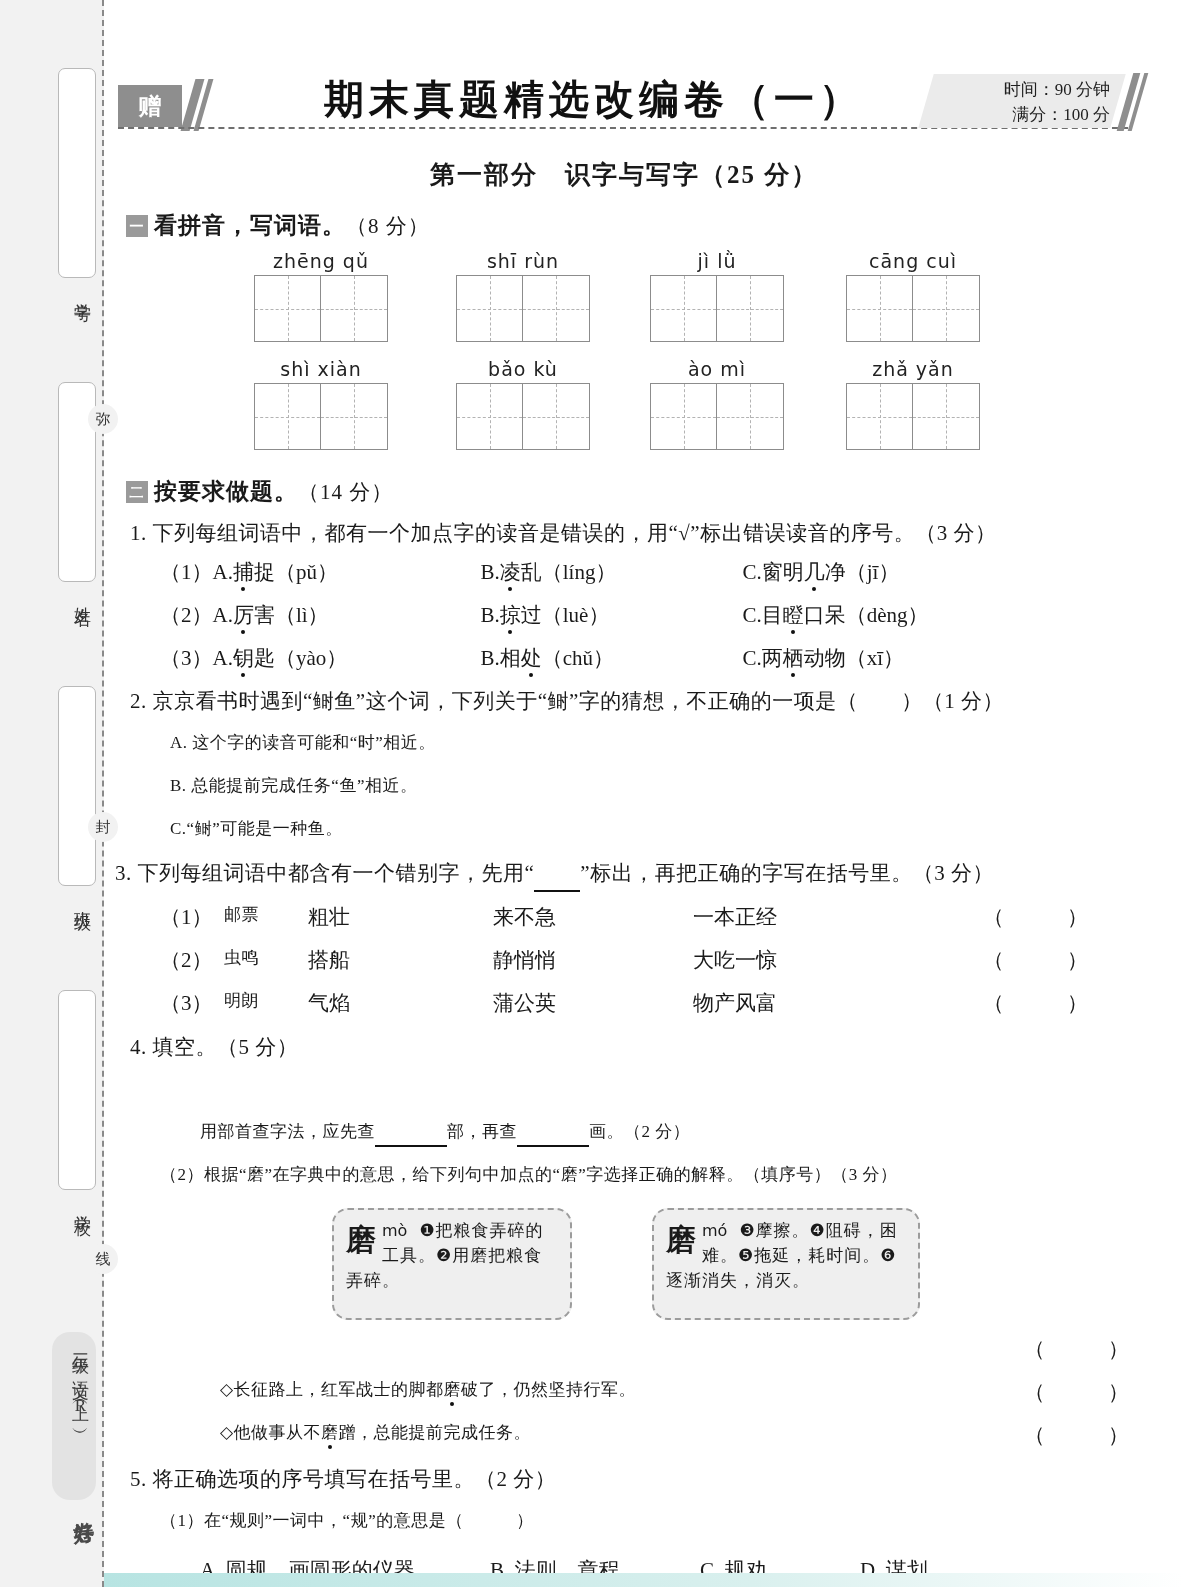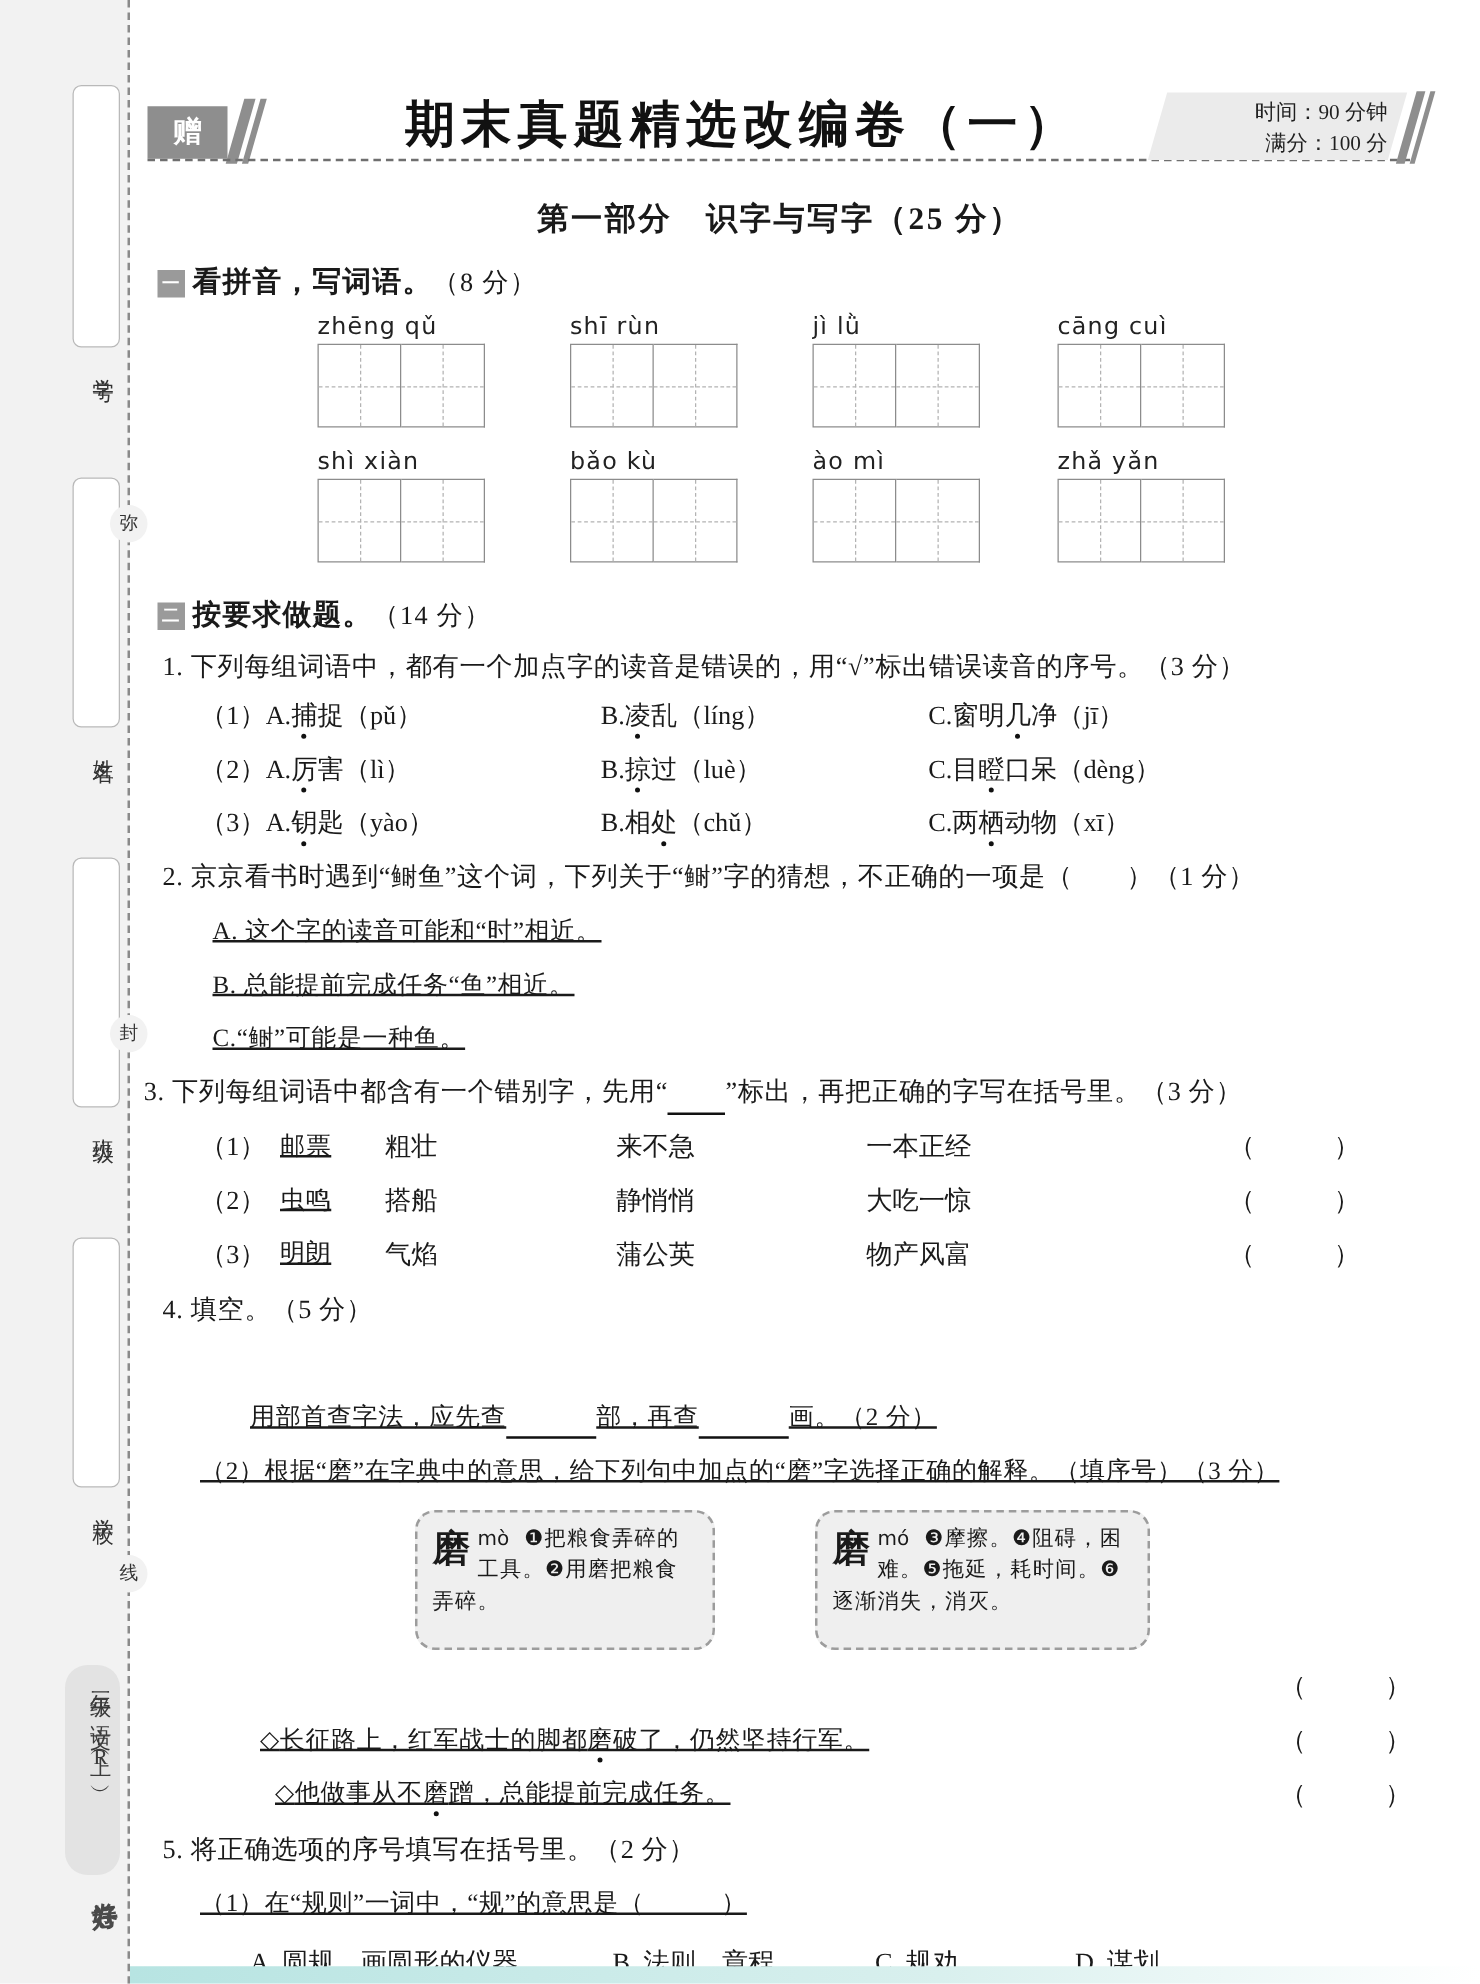--- a/index.html
+++ b/index.html
@@ -192,20 +192,21 @@
     text-align: center;
     vertical-align: 2px;
     margin-right: 6px;
     font-family: "DejaVu Sans", sans-serif;
   }
   .sec .pts { font-weight: normal; font-size: 21px; }
 
   
   .py-group { position: absolute; }
   .py-label {
+    text-align: center;
     font-size: 19px;
     font-family: "DejaVu Sans", sans-serif;
     letter-spacing: 1px;
     margin-bottom: 3px;
     white-space: nowrap;
     color: #222;
   }
   .py-boxes { display: flex; }
   .py-cell {
     width: 67px; height: 67px;
@@ -228,21 +229,21 @@
   }
 
   
   .q {
     position: absolute;
     font-size: 21px;
     line-height: 1.3;
     white-space: nowrap;
     letter-spacing: 0.5px;
   }
-  .q-indent { position: absolute; font-size: 20px; white-space: nowrap; letter-spacing: 0.5px; text-decoration: underline; }
+  .q-indent { position: absolute; font-size: 17px; white-space: nowrap; letter-spacing: 0.5px; }
   .dotted { position: relative; }
   .dotted::after {
     content: "";
     position: absolute;
     left: 50%; bottom: -7px;
     width: 4px; height: 4px;
     margin-left: -2px;
     background: #111;
     border-radius: 50%;
   }
@@ -470,21 +471,21 @@
     <span class="dict-body">❶把粮食弄碎的工具。❷用磨把粮食弄碎。</span>
   </div>
   <div class="dict" style="left:548px; top:1208px; width:268px; height:112px;">
     <span class="dict-head">磨</span>
     <span class="dict-py">mó</span>
     <span class="dict-body">❸摩擦。❹阻碍，困难。❺拖延，耗时间。❻逐渐消失，消灭。</span>
   </div>
 
   <div class="paren-r" style="left:920px; top:1335px;">（　　　）</div>
 
-  <div class="q-indent" style="left:104px; top:1378px;">
+  <div class="q-indent" style="left:116px; top:1378px;">
     <span>◇</span><span>长征路上，红军战士的脚都</span><span class="dotted">磨</span><span>破了，仍然坚持行军。</span>
   </div>
   <div class="paren-r" style="left:920px; top:1378px;">（　　　）</div>
 
   <div class="q-indent" style="left:116px; top:1421px;">
     <span>◇</span><span>他做事从不</span><span class="dotted">磨</span><span>蹭，总能提前完成任务。</span>
   </div>
   <div class="paren-r" style="left:920px; top:1421px;">（　　　）</div>
 
   <div class="q" style="left:26px; top:1466px;">5. 将正确选项的序号填写在括号里。（2 分）</div>

